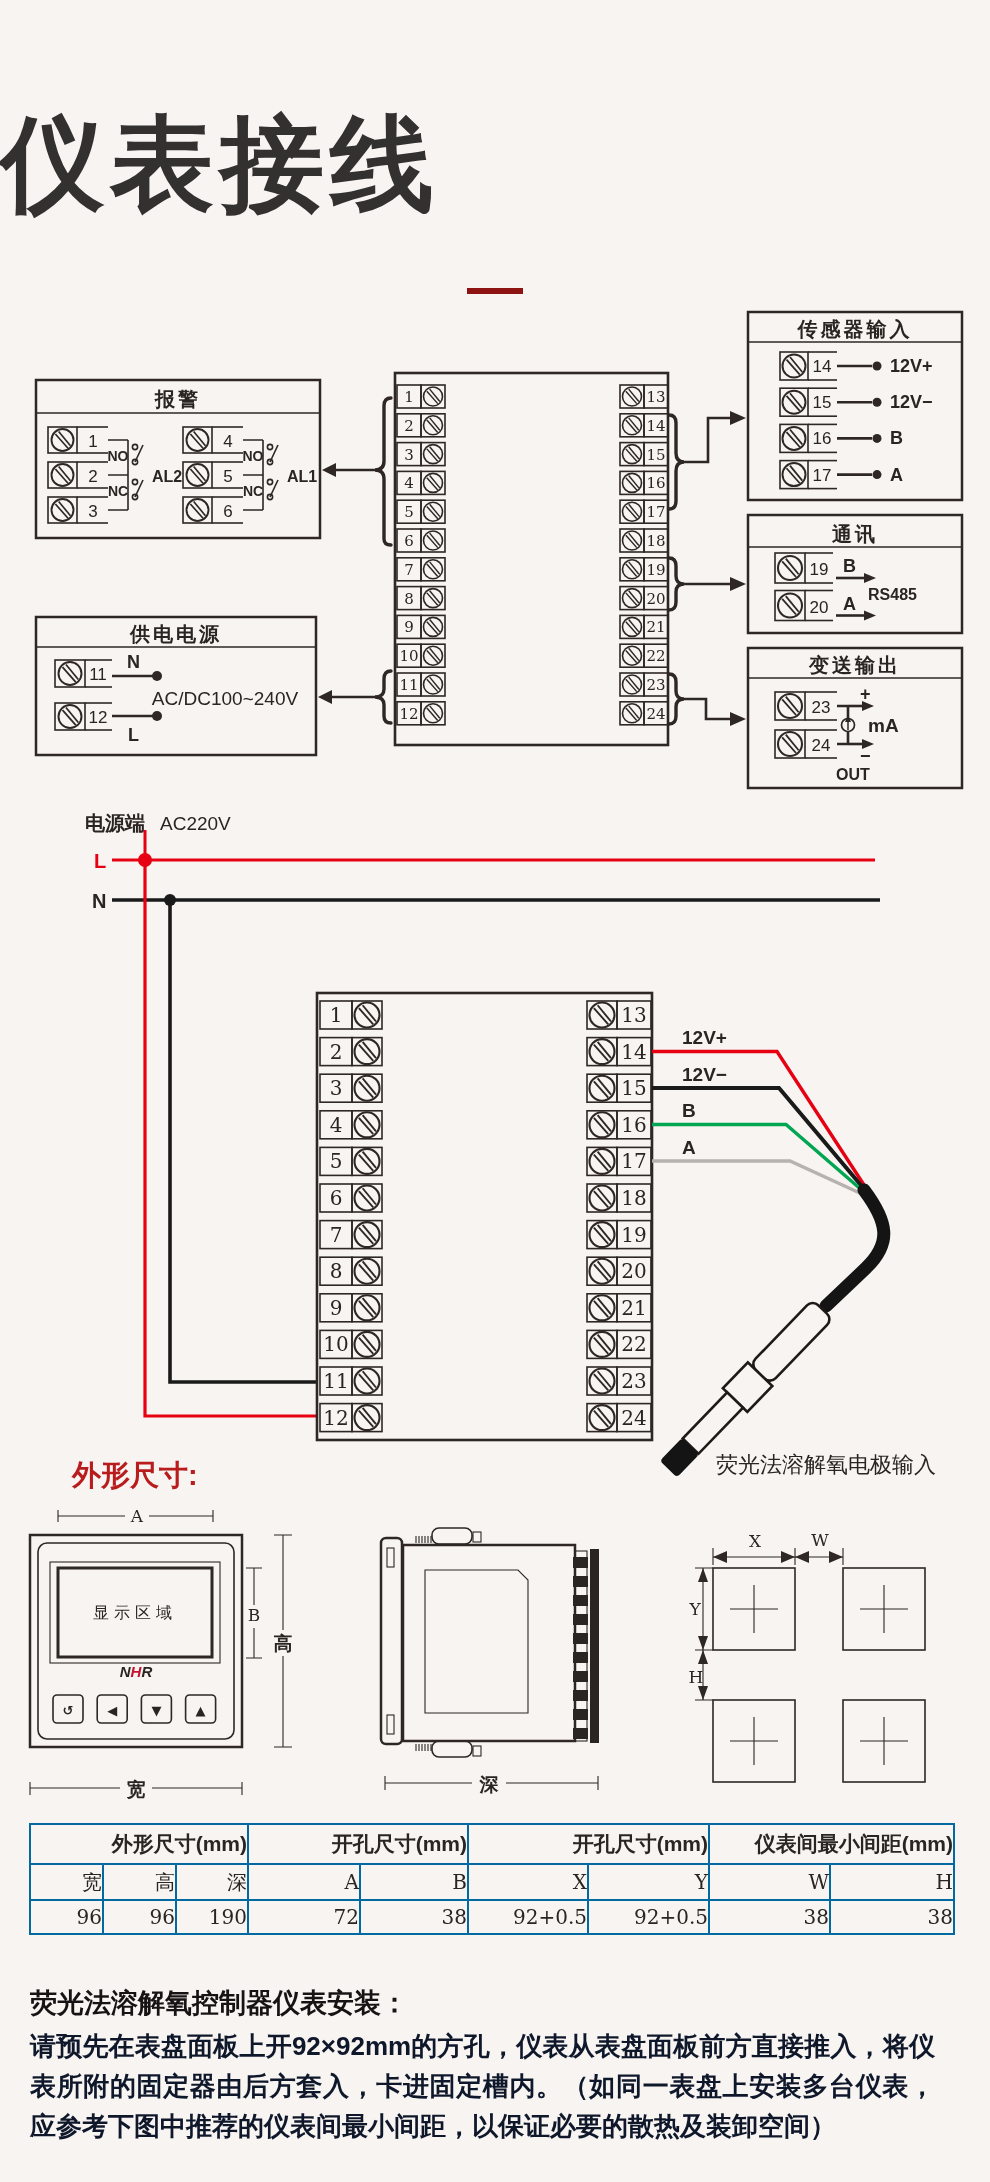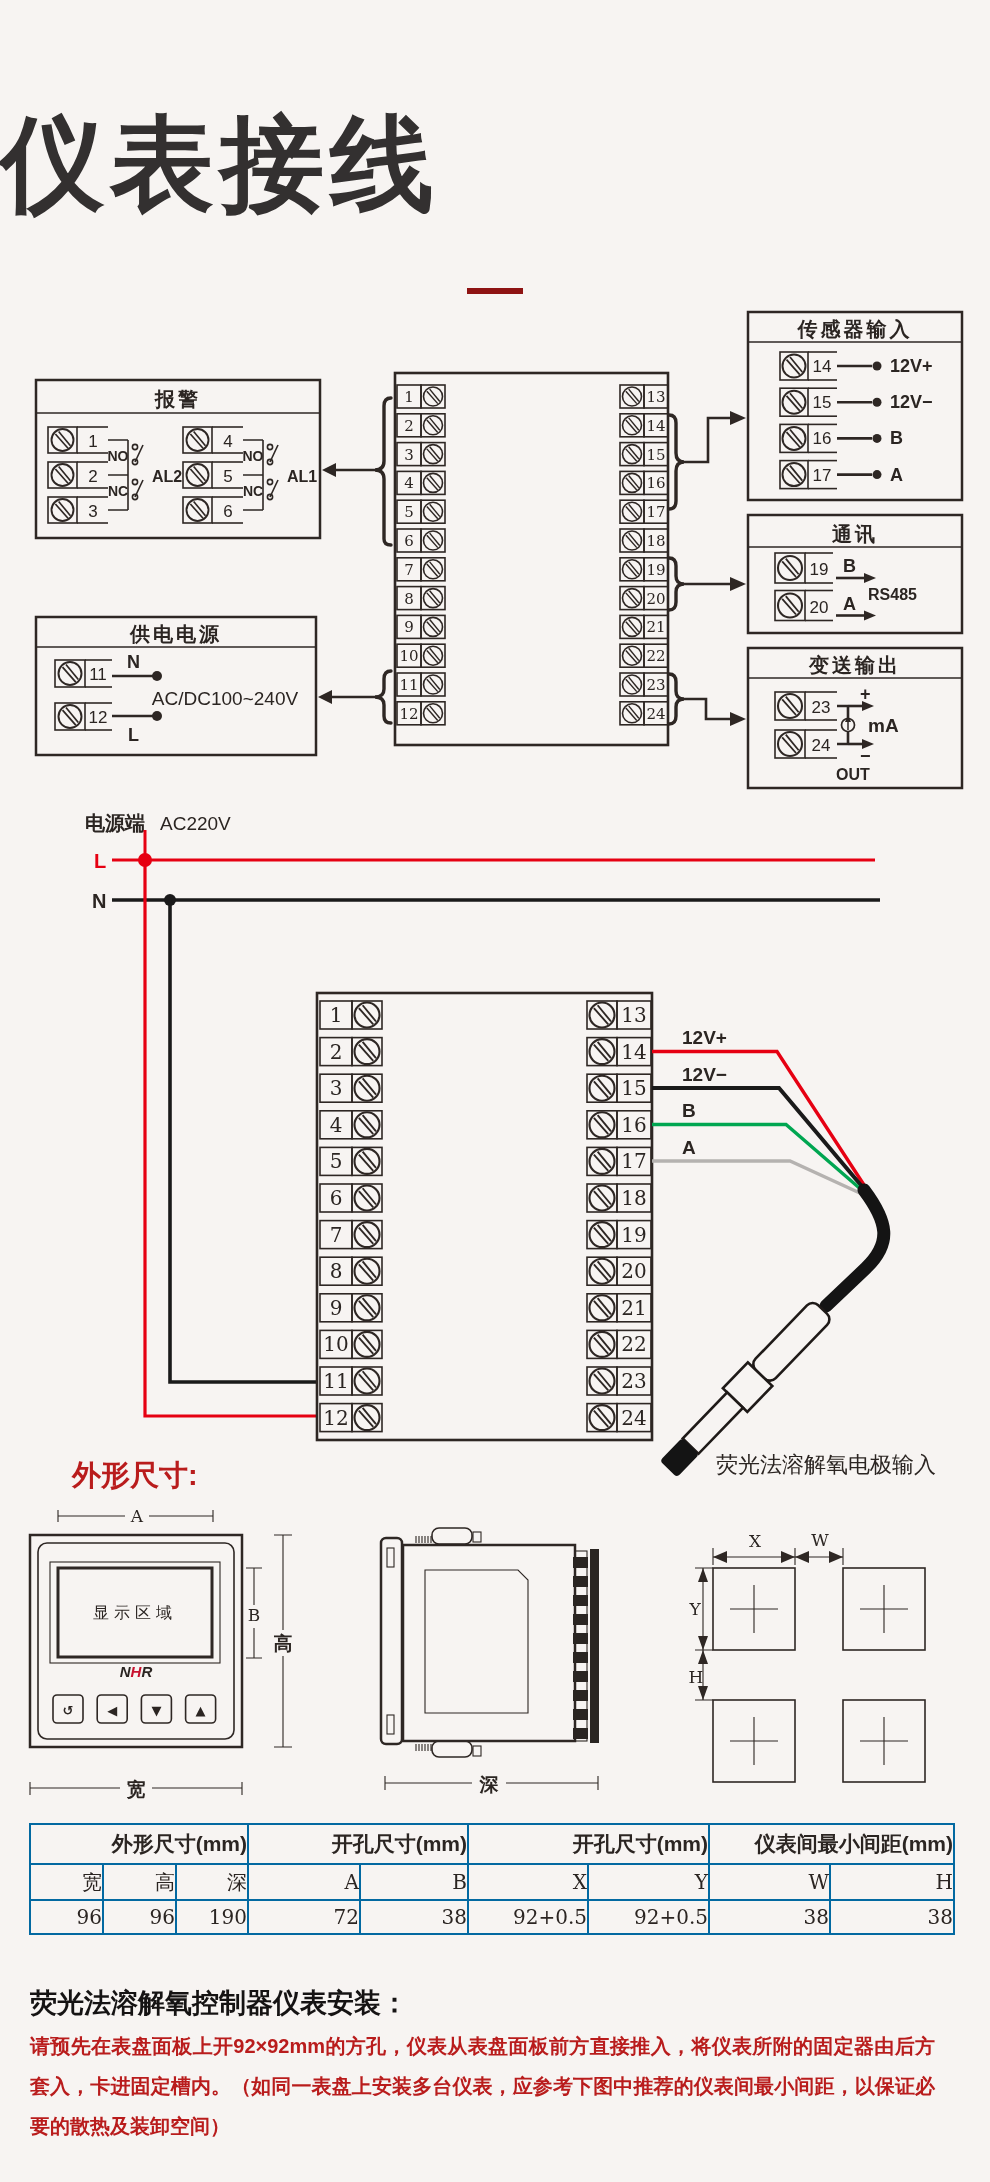--- a/index.html
+++ b/index.html
@@ -37,22 +37,22 @@
   .logo{font:italic 900 15px "Liberation Sans",sans-serif;text-anchor:middle;letter-spacing:0px;}
   .probe-body{fill:#f7f4f2;stroke:#1f1a18;stroke-width:2.6;}
   
   #spec-table{left:29px;top:1823px;width:924px;border-collapse:collapse;table-layout:fixed;}
   #spec-table th,#spec-table td{border:2px solid #0369a1;text-align:right;padding:0;}
   #spec-table tr.g th{height:38px;font:600 21px "Liberation Sans",sans-serif;}
   #spec-table tr.h td{height:34px;font:20px "DejaVu Serif",serif;}
   #spec-table tr.v td{height:32px;font:20px "DejaVu Serif",serif;}
   
   #install-heading{left:30px;top:1985px;font-size:27px;font-weight:800;color:#151313;}
-  #install-body{left:30px;top:2026px;width:905px;font-size:20px;font-weight:600;
-                line-height:40px;color:#b91c1c;text-align:justify;}
+  #install-body{left:30px;top:2026px;width:905px;font-size:26px;font-weight:600;
+                line-height:40px;color:#0f172a;text-align:justify;}
   #dims-heading{left:40px;top:1456px;font-size:29px;font-weight:700;color:#b91c1c;margin-left:32px;}
 </style>
 </head>
 <body>
 
 <div id="stage">
 
   <h1 id="title" class="abs">仪表接线</h1>
   <div id="title-dash" class="abs"></div>
 

